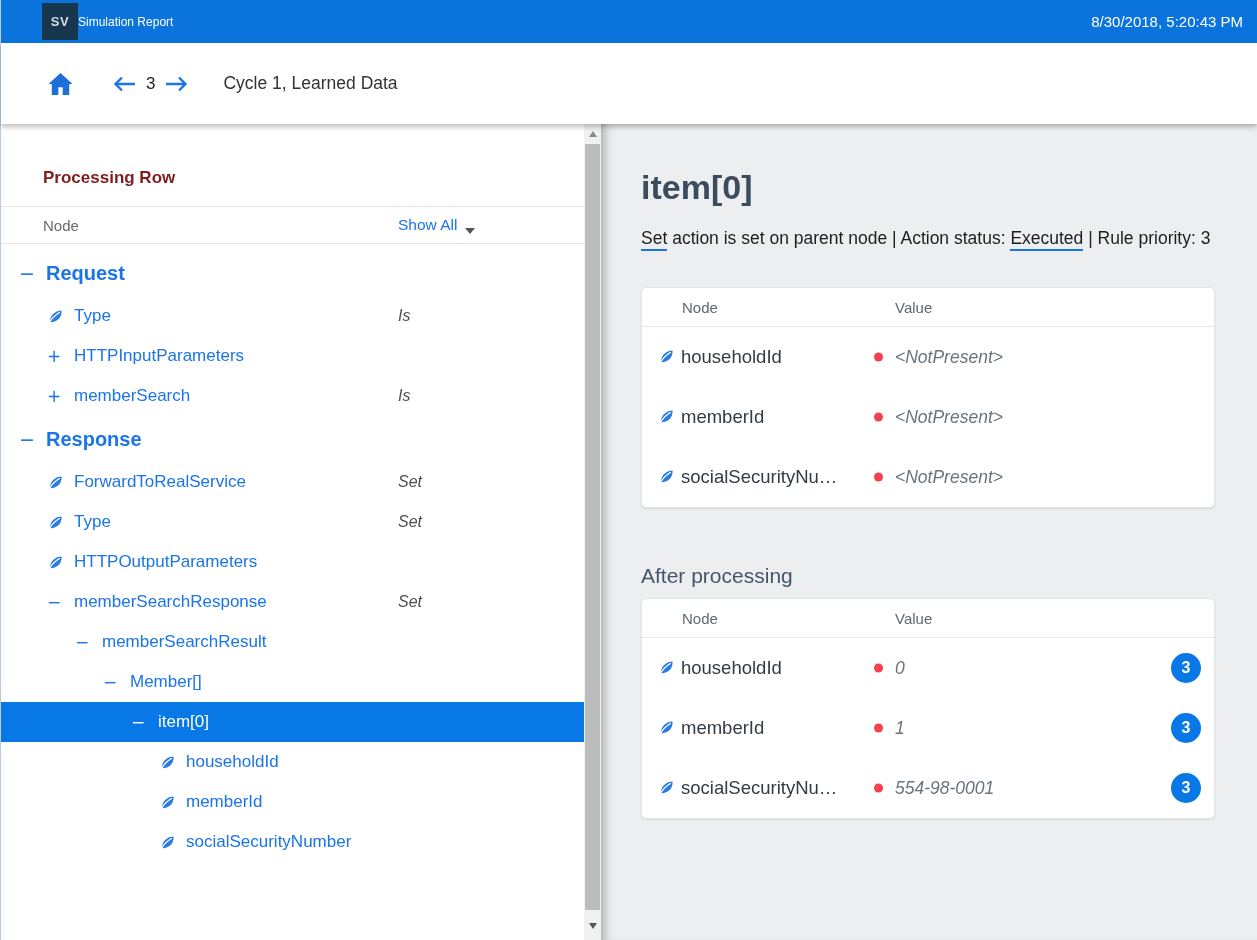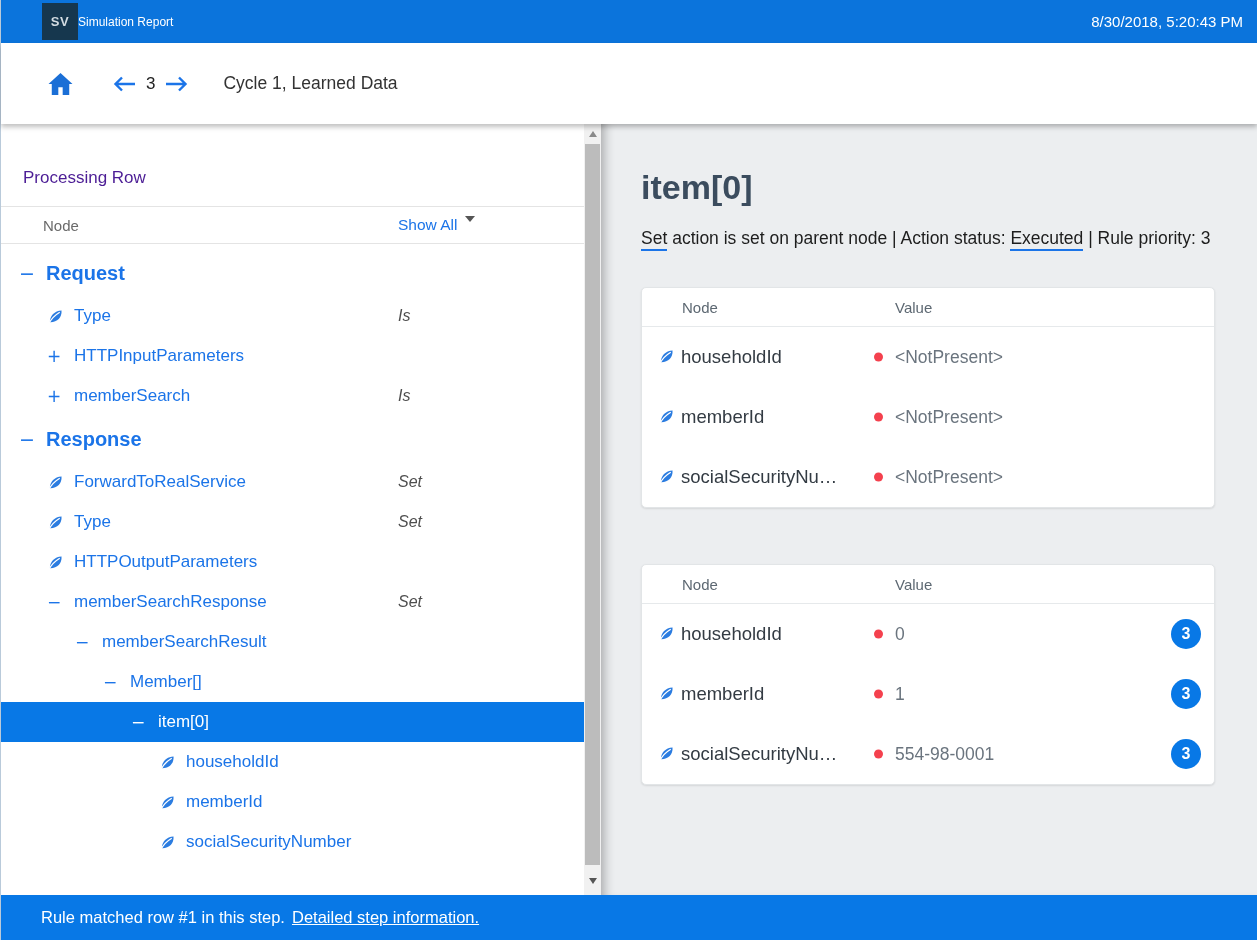--- a/index.html
+++ b/index.html
@@ -24,26 +24,26 @@
             position:relative; z-index:3; box-shadow:0 3px 5px rgba(0,0,0,.25); }
   .nav-icon { display:inline-flex; align-items:center; cursor:pointer; }
   .home-btn { margin-right:38px; }
   .step-number { font-size:17px; color:#222; margin:0 9px; }
   .breadcrumb { font-size:17.5px; color:#333; margin-left:34px; }
 
   
   .content { flex:1; display:flex; min-height:0; position:relative; }
 
   .left-panel { width:583px; background:#fff; overflow:hidden; flex:0 0 auto; }
-  .lp-title { font-size:17px; font-weight:normal; color:#4c1d95; margin:44px 0 0 22px; }
+  .lp-title { font-size:17px; font-weight:bold; color:#7f1d1d; margin:44px 0 0 42px; }
   .lp-header { position:relative; display:flex; align-items:center; height:38px; margin-top:18px;
                border-top:1px solid #e4e4e4; border-bottom:1px solid #e4e4e4; padding-left:42px; }
   .lp-node-label { color:#6a6a6a; font-size:15px; }
   .lp-filter { position:absolute; left:397px; color:#1b74e8; font-size:15.5px; cursor:pointer;
-               display:inline-flex; align-items:flex-start; gap:8px; }
+               display:inline-flex; align-items:flex-end; gap:8px; }
   .caret-down { width:0; height:0; border-left:5px solid transparent; border-right:5px solid transparent;
                 border-top:6px solid #555; display:inline-block; }
 
   .tree { margin-top:6px; }
   .tree-row { height:40px; display:flex; align-items:center; position:relative; font-size:17px; cursor:pointer; }
   .tree-row.section { height:46px; font-size:20px; font-weight:bold; }
   .slot { width:27px; flex:0 0 auto; display:inline-flex; align-items:center; color:#2b7ce0; }
   .expander { color:#1b74e8; font-size:17px; font-family:"DejaVu Sans", sans-serif; font-weight:normal; }
   .section .expander { font-size:19px; }
   .tree-label { color:#1b74e8; white-space:nowrap; }
@@ -74,21 +74,21 @@
   .col-label { position:absolute; top:50%; transform:translateY(-50%); color:#5d6872; font-size:15px; }
   .col-label.node { left:40px; }
   .col-label.value { left:253px; }
   .card-row { position:relative; height:60px; }
   .cell-node { position:absolute; left:16px; top:50%; transform:translateY(-50%);
                display:flex; align-items:center; gap:6px; color:#2b7ce0; }
   .node-name { font-size:18.5px; color:#333b43; white-space:nowrap; }
   .cell-value { position:absolute; left:232px; top:50%; transform:translateY(-50%);
                 display:flex; align-items:center; gap:12px; }
   .dot { width:9px; height:9px; border-radius:50%; background:#f4414e; flex:0 0 auto; }
-  .value-text { color:#6a747e; font-size:17.5px; white-space:nowrap; }
+  .value-text { font-style:italic; color:#6a747e; font-size:17.5px; white-space:nowrap; }
   .badge { position:absolute; right:13px; top:50%; transform:translateY(-50%);
            width:30px; height:30px; border-radius:50%; background:#0878e6; color:#fff;
            display:flex; align-items:center; justify-content:center; font-size:16px; font-weight:bold; cursor:pointer; }
 
   
   .bottombar { flex:0 0 45px; background:#0878e6; color:#fff; display:flex; align-items:center;
                padding-left:40px; font-size:16.5px; position:relative; z-index:3; }
   .footer-link { color:#fff; text-decoration:underline; margin-left:7px; cursor:pointer; }
 
   .leaf { flex:0 0 auto; }
@@ -323,20 +323,21 @@
                 <div class="cell-value">
                   <span class="dot"></span>
                   <span class="value-text">&lt;NotPresent&gt;</span>
                 </div>
               </div>
             </div>
         </div>
       </section>
 
       <section class="proc-section after">
+        <h3 class="section-heading">After processing</h3>
         <div class="card">
           <div class="card-header">
             <span class="col-label node">Node</span>
             <span class="col-label value">Value</span>
           </div>
           <div>
               <div class="card-row">
                 <div class="cell-node">
                   <svg class="leaf" width="17" height="17" viewBox="0 0 18 18">
                     <path d="M3 15 C3 8 8 3 15.4 2.6 C15.9 10 11 15 3.6 15 Z" fill="currentColor"></path>
@@ -377,17 +378,13 @@
                   <span class="value-text">554-98-0001</span>
                 </div>
                 <span class="badge">3</span>
               </div>
             </div>
         </div>
       </section>
     </main>
   </div>
 
-  <footer class="bottombar">
-    <span>Rule matched row #1 in this step.</span>
-    <a class="footer-link">Detailed step information.</a>
-  </footer>
 </div>
 
 </body></html>

